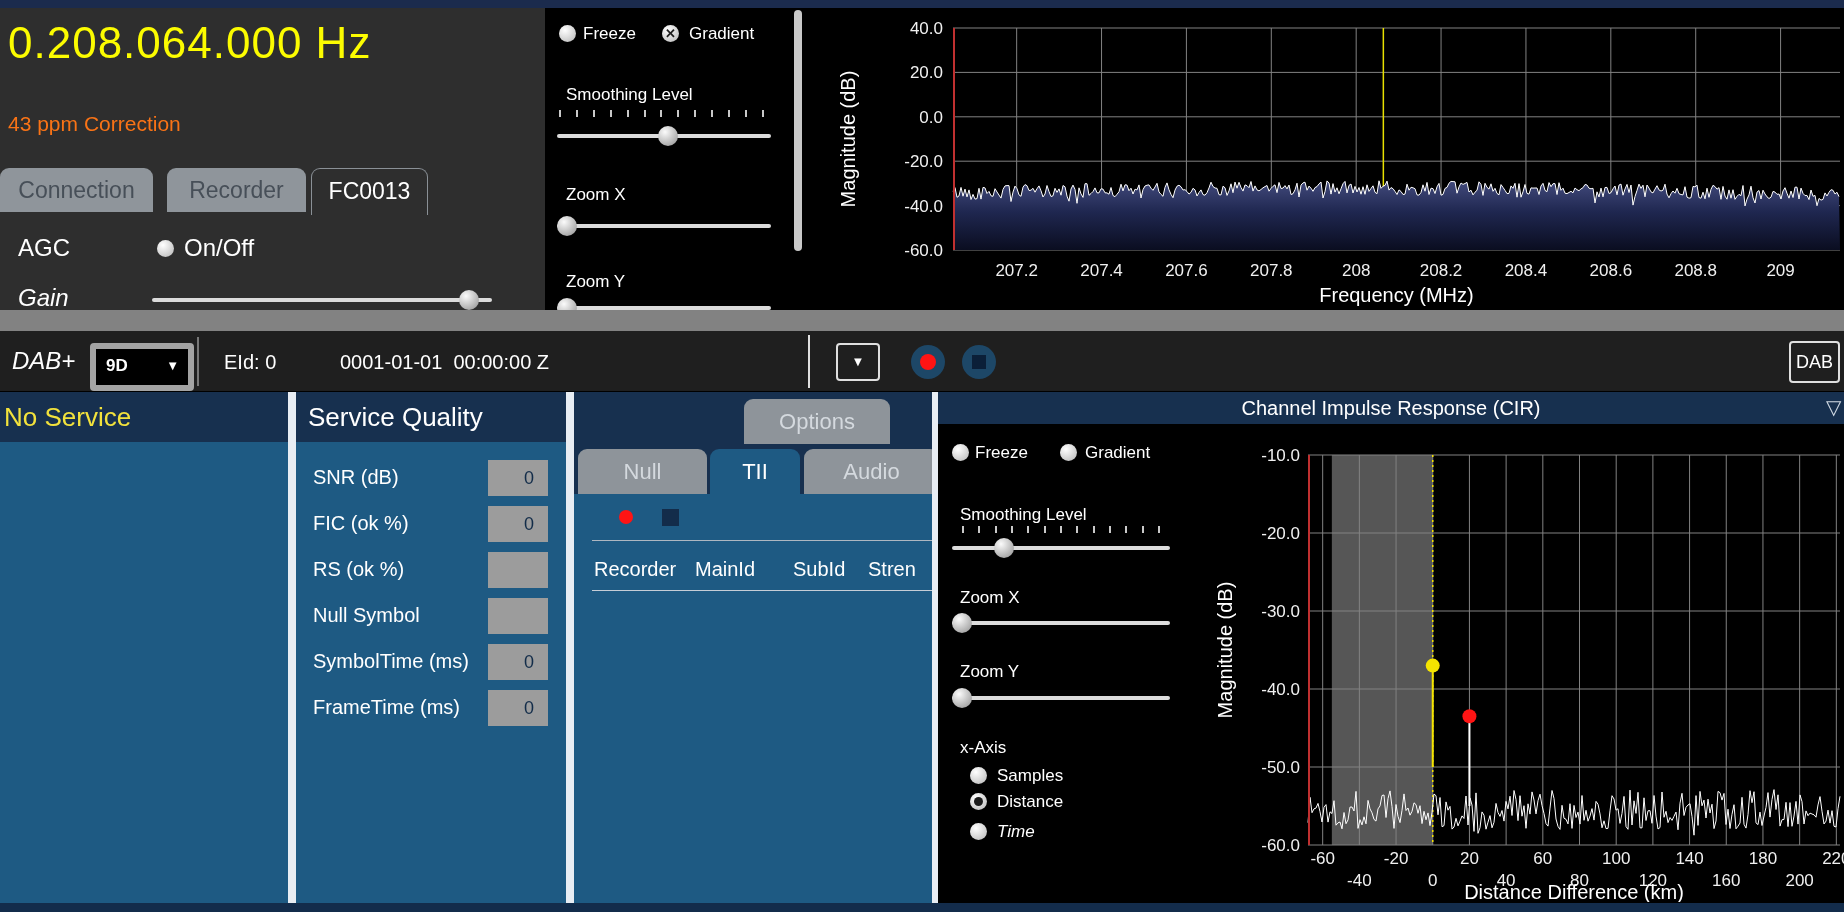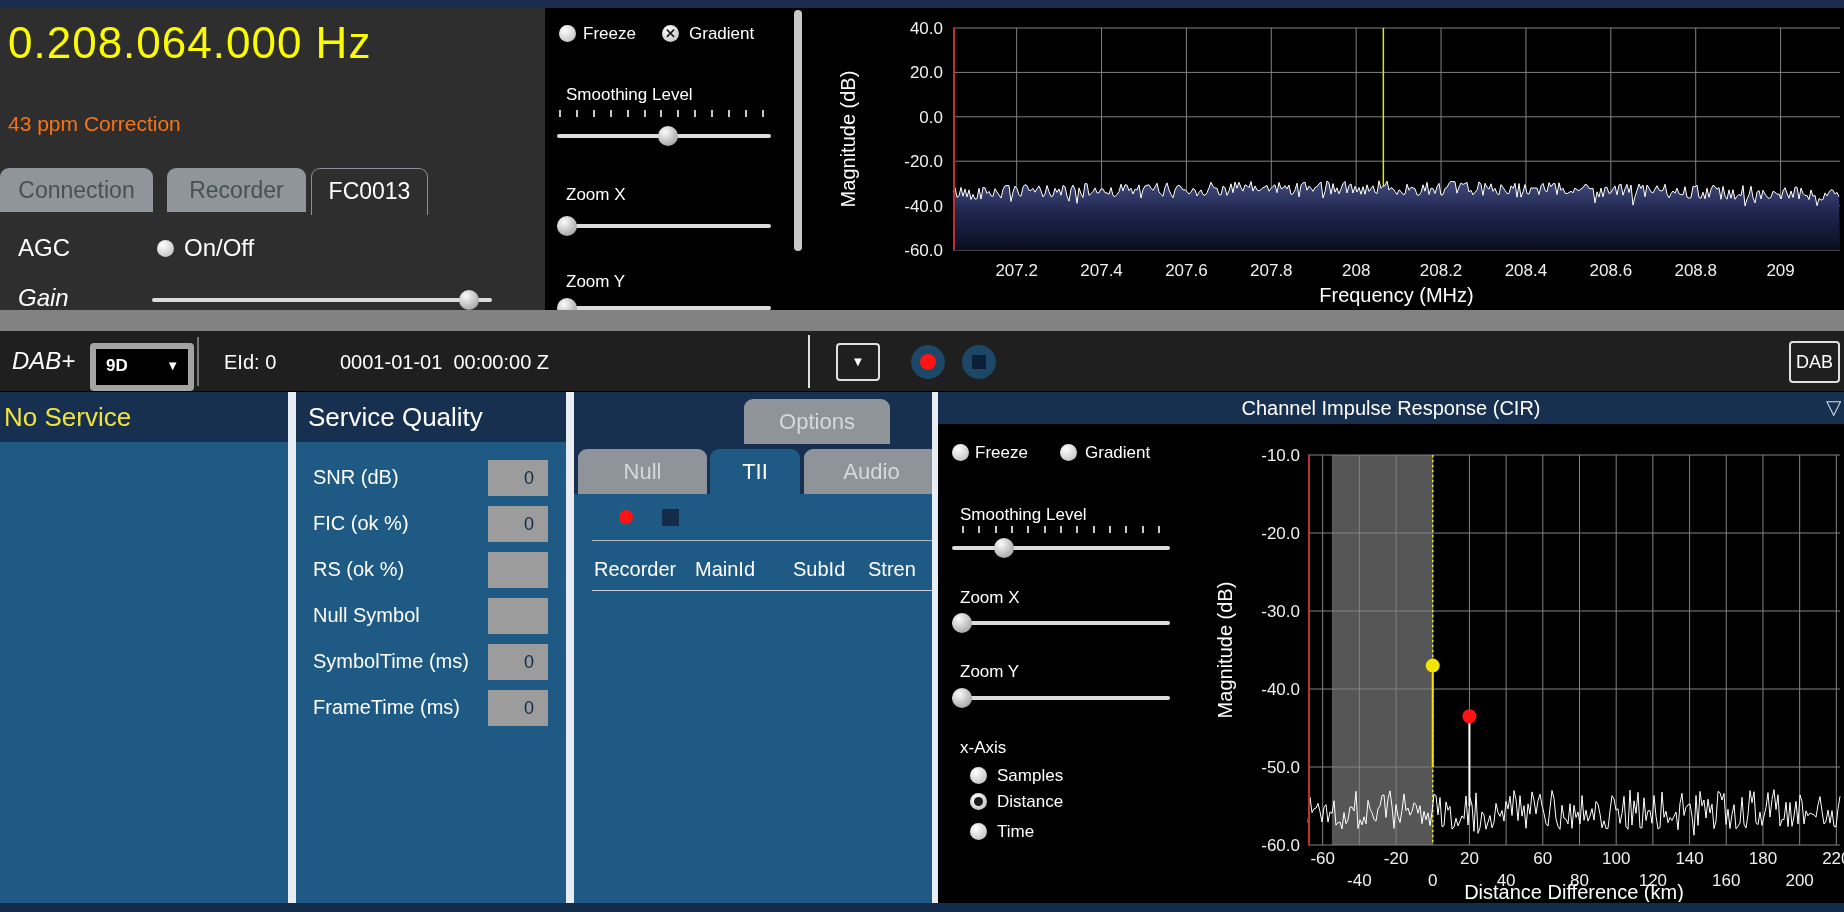--- a/index.html
+++ b/index.html
@@ -307,21 +307,21 @@
       <div class="track"></div>
       <div class="thumb" style="left: 0px;"></div>
     </div>
 
     <div class="lbl f17" style="left:22px;top:346px;">x-Axis</div>
     <span class="radio dot" style="left:32px;top:375px;"></span>
     <div class="lbl f17" style="left:59px;top:374px;">Samples</div>
     <span class="radio dot checked" style="left:32px;top:401px;"></span>
     <div class="lbl f17" style="left:59px;top:400px;">Distance</div>
     <span class="radio dot" style="left:32px;top:431px;"></span>
-    <div class="lbl f17" style="left:59px;top:430px;">Time</div>
+    <div class="lbl f17" style="left:59px;top:430px;font-style:italic;">Time</div>
   </div>
 
   <svg id="cir-svg" class="abs" style="left:1180px;top:424px;" width="664" height="478">
       <rect x="151.84827586206896" y="31" width="100.89655172413794" height="390" fill="#565656"></rect>
       <line x1="142.67586206896553" x2="142.67586206896553" y1="31" y2="421" stroke="#828282" stroke-width="1"></line>
       <line x1="179.3655172413793" x2="179.3655172413793" y1="31" y2="421" stroke="#828282" stroke-width="1"></line>
       <line x1="216.05517241379312" x2="216.05517241379312" y1="31" y2="421" stroke="#828282" stroke-width="1"></line>
       <line x1="252.7448275862069" x2="252.7448275862069" y1="31" y2="421" stroke="#828282" stroke-width="1"></line>
       <line x1="289.4344827586207" x2="289.4344827586207" y1="31" y2="421" stroke="#828282" stroke-width="1"></line>
       <line x1="326.1241379310345" x2="326.1241379310345" y1="31" y2="421" stroke="#828282" stroke-width="1"></line>

